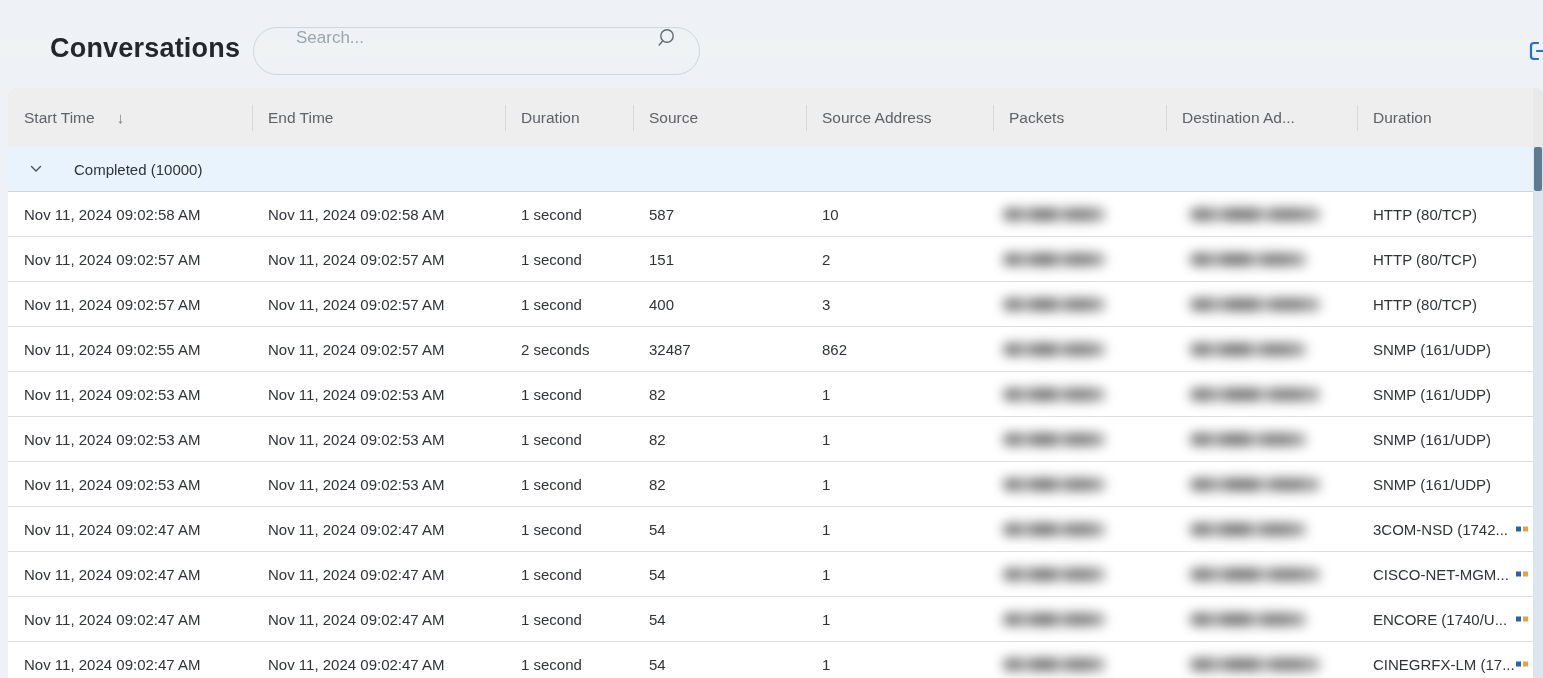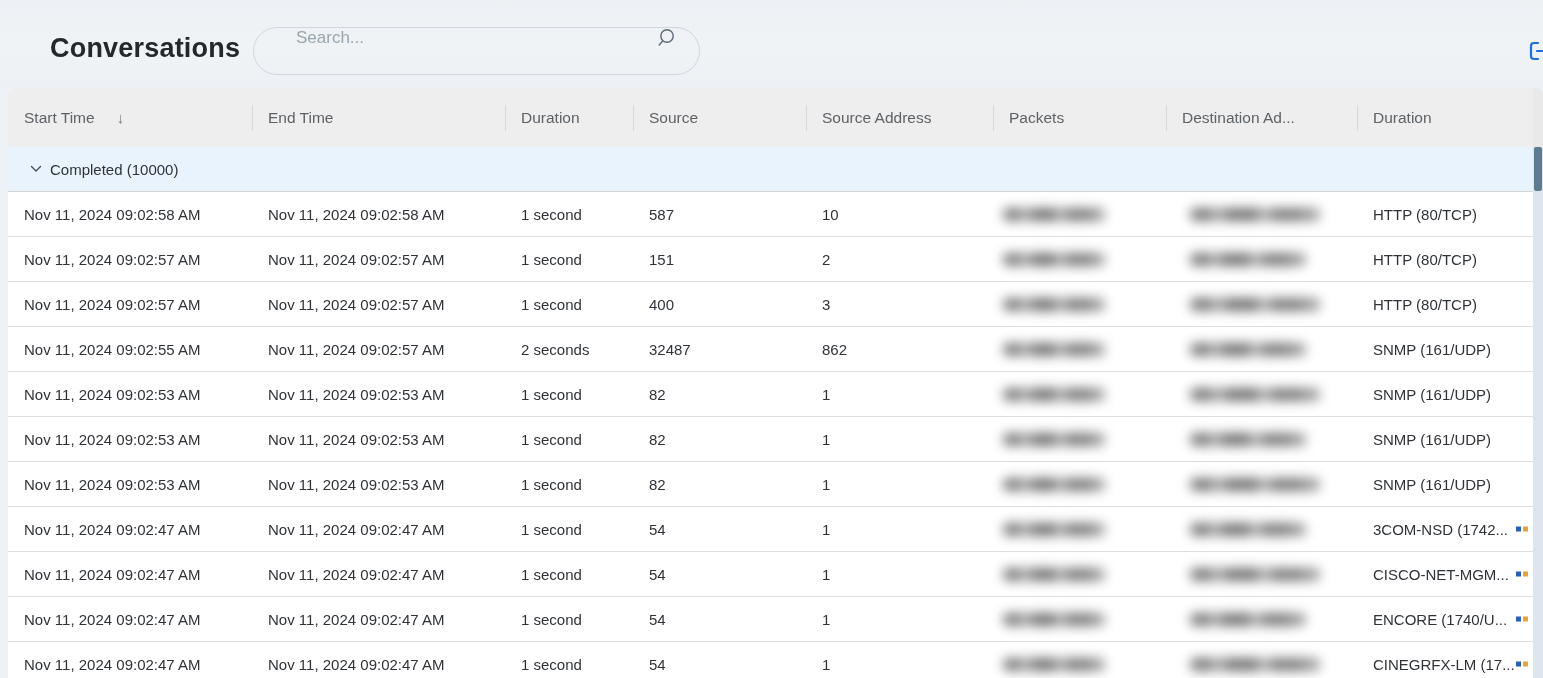--- a/index.html
+++ b/index.html
@@ -46,21 +46,21 @@
   .th + .th::before { content:""; position:absolute; left:0; top:17px; height:26px; width:1px; background:#d8d8d8; }
   .sort-arrow { margin-left:10px; font-size:15px; color:#75797d; }
 
   .c1{width:244px}.c2{width:253px}.c3{width:128px}.c4{width:173px}
   .c5{width:173px}.c6{width:187px}.c7{width:191px}.c8{width:170px}
 
   .group-row {
     height:45px; background:#e9f3fd; display:flex; align-items:center;
     padding-left:22px; border-bottom:1px solid #d4d4d4; cursor:pointer;
   }
-  .group-label { margin-left:8px; font-size:15px; color:#2f3338;text-align:center; }
+  .group-label { margin-left:32px; font-size:15px; color:#2f3338;text-align:center; }
 
   .tbody { position:relative; }
   .col-edge-line { position:absolute; left:1519px; top:0; bottom:0; width:1px; background:#e9e9e9; }
 
   .row { position:relative; display:flex; height:45px; background:#fff; border-bottom:1px solid #dcdfe2; align-items:center; }
   .cell { position:relative; height:100%; display:flex; align-items:center; padding-left:16px; font-size:15px; color:#2f3338; white-space:nowrap; overflow:hidden; }
 
   
   .redact {
     position:absolute; left:14px; top:0; bottom:-1px; width:132px;

